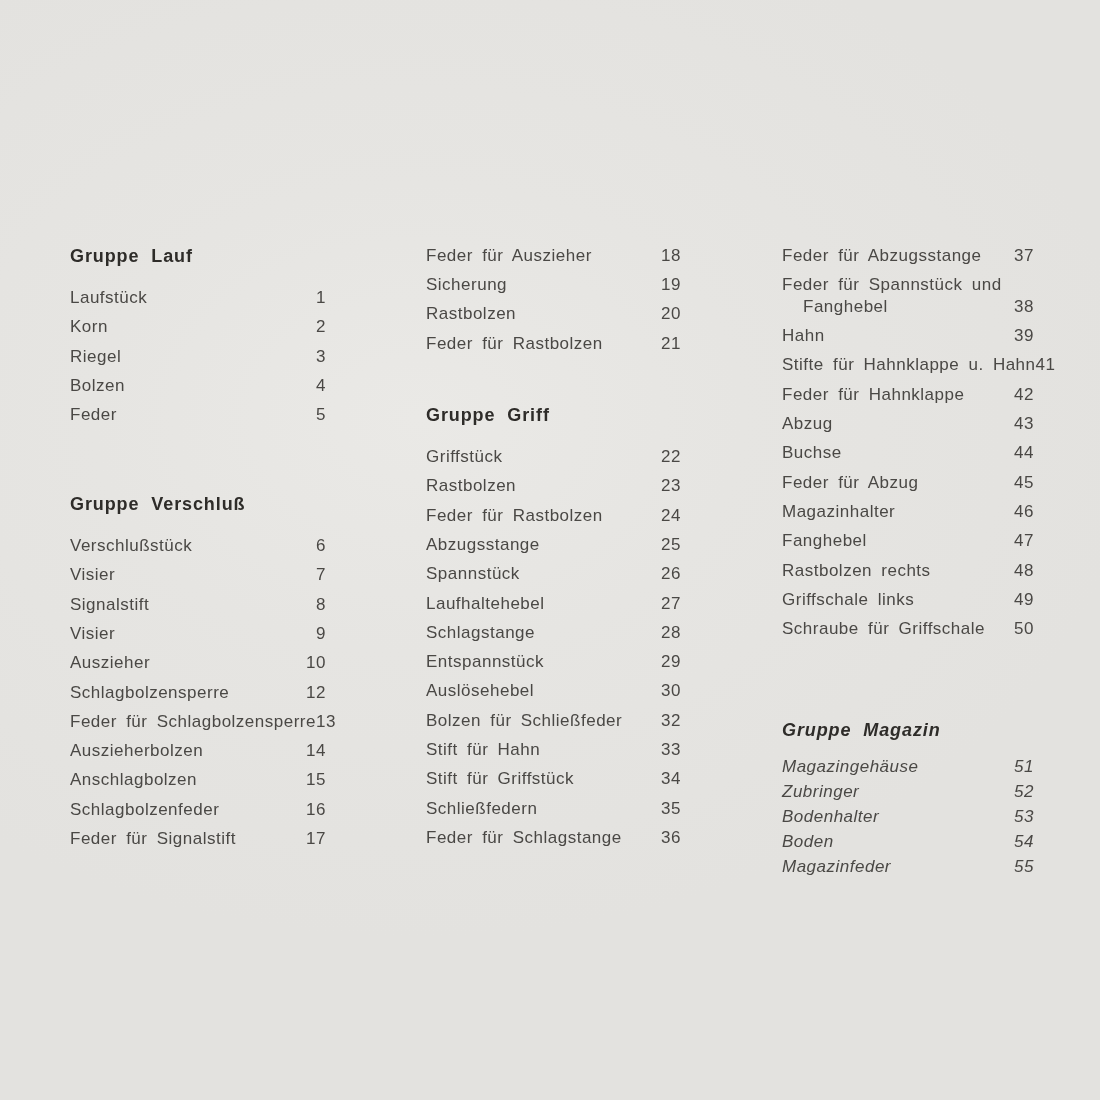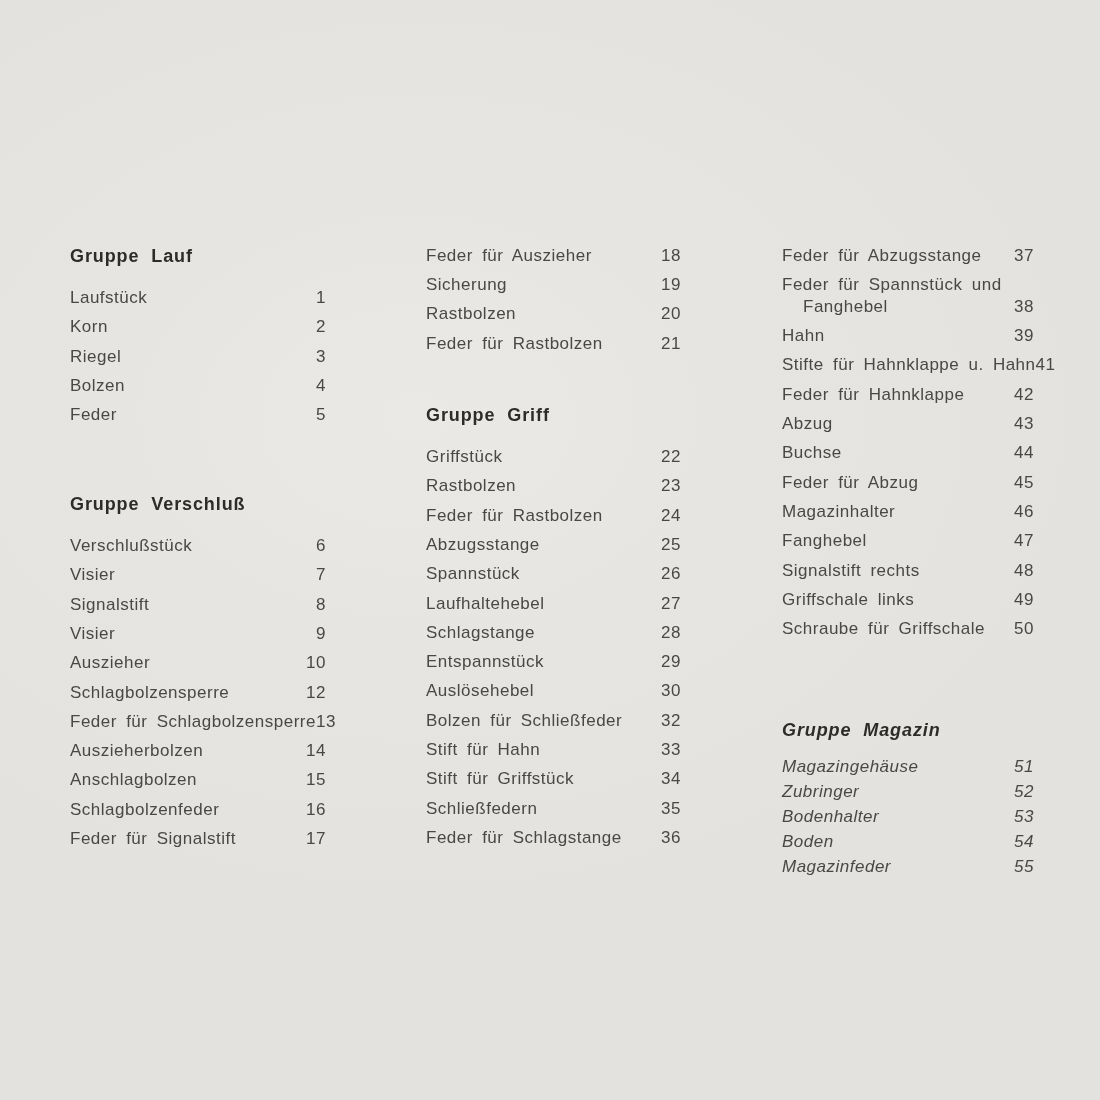--- a/index.html
+++ b/index.html
@@ -246,21 +246,21 @@
           </div>
           <div class="row">
             <span class="lbl">Magazinhalter</span>
             <span class="num">46</span>
           </div>
           <div class="row">
             <span class="lbl">Fanghebel</span>
             <span class="num">47</span>
           </div>
           <div class="row">
-            <span class="lbl">Signalstift rechts</span>
+            <span class="lbl">Rastbolzen rechts</span>
             <span class="num">48</span>
           </div>
           <div class="row">
             <span class="lbl">Griffschale links</span>
             <span class="num">49</span>
           </div>
           <div class="row">
             <span class="lbl">Schraube für Griffschale</span>
             <span class="num">50</span>
           </div>

